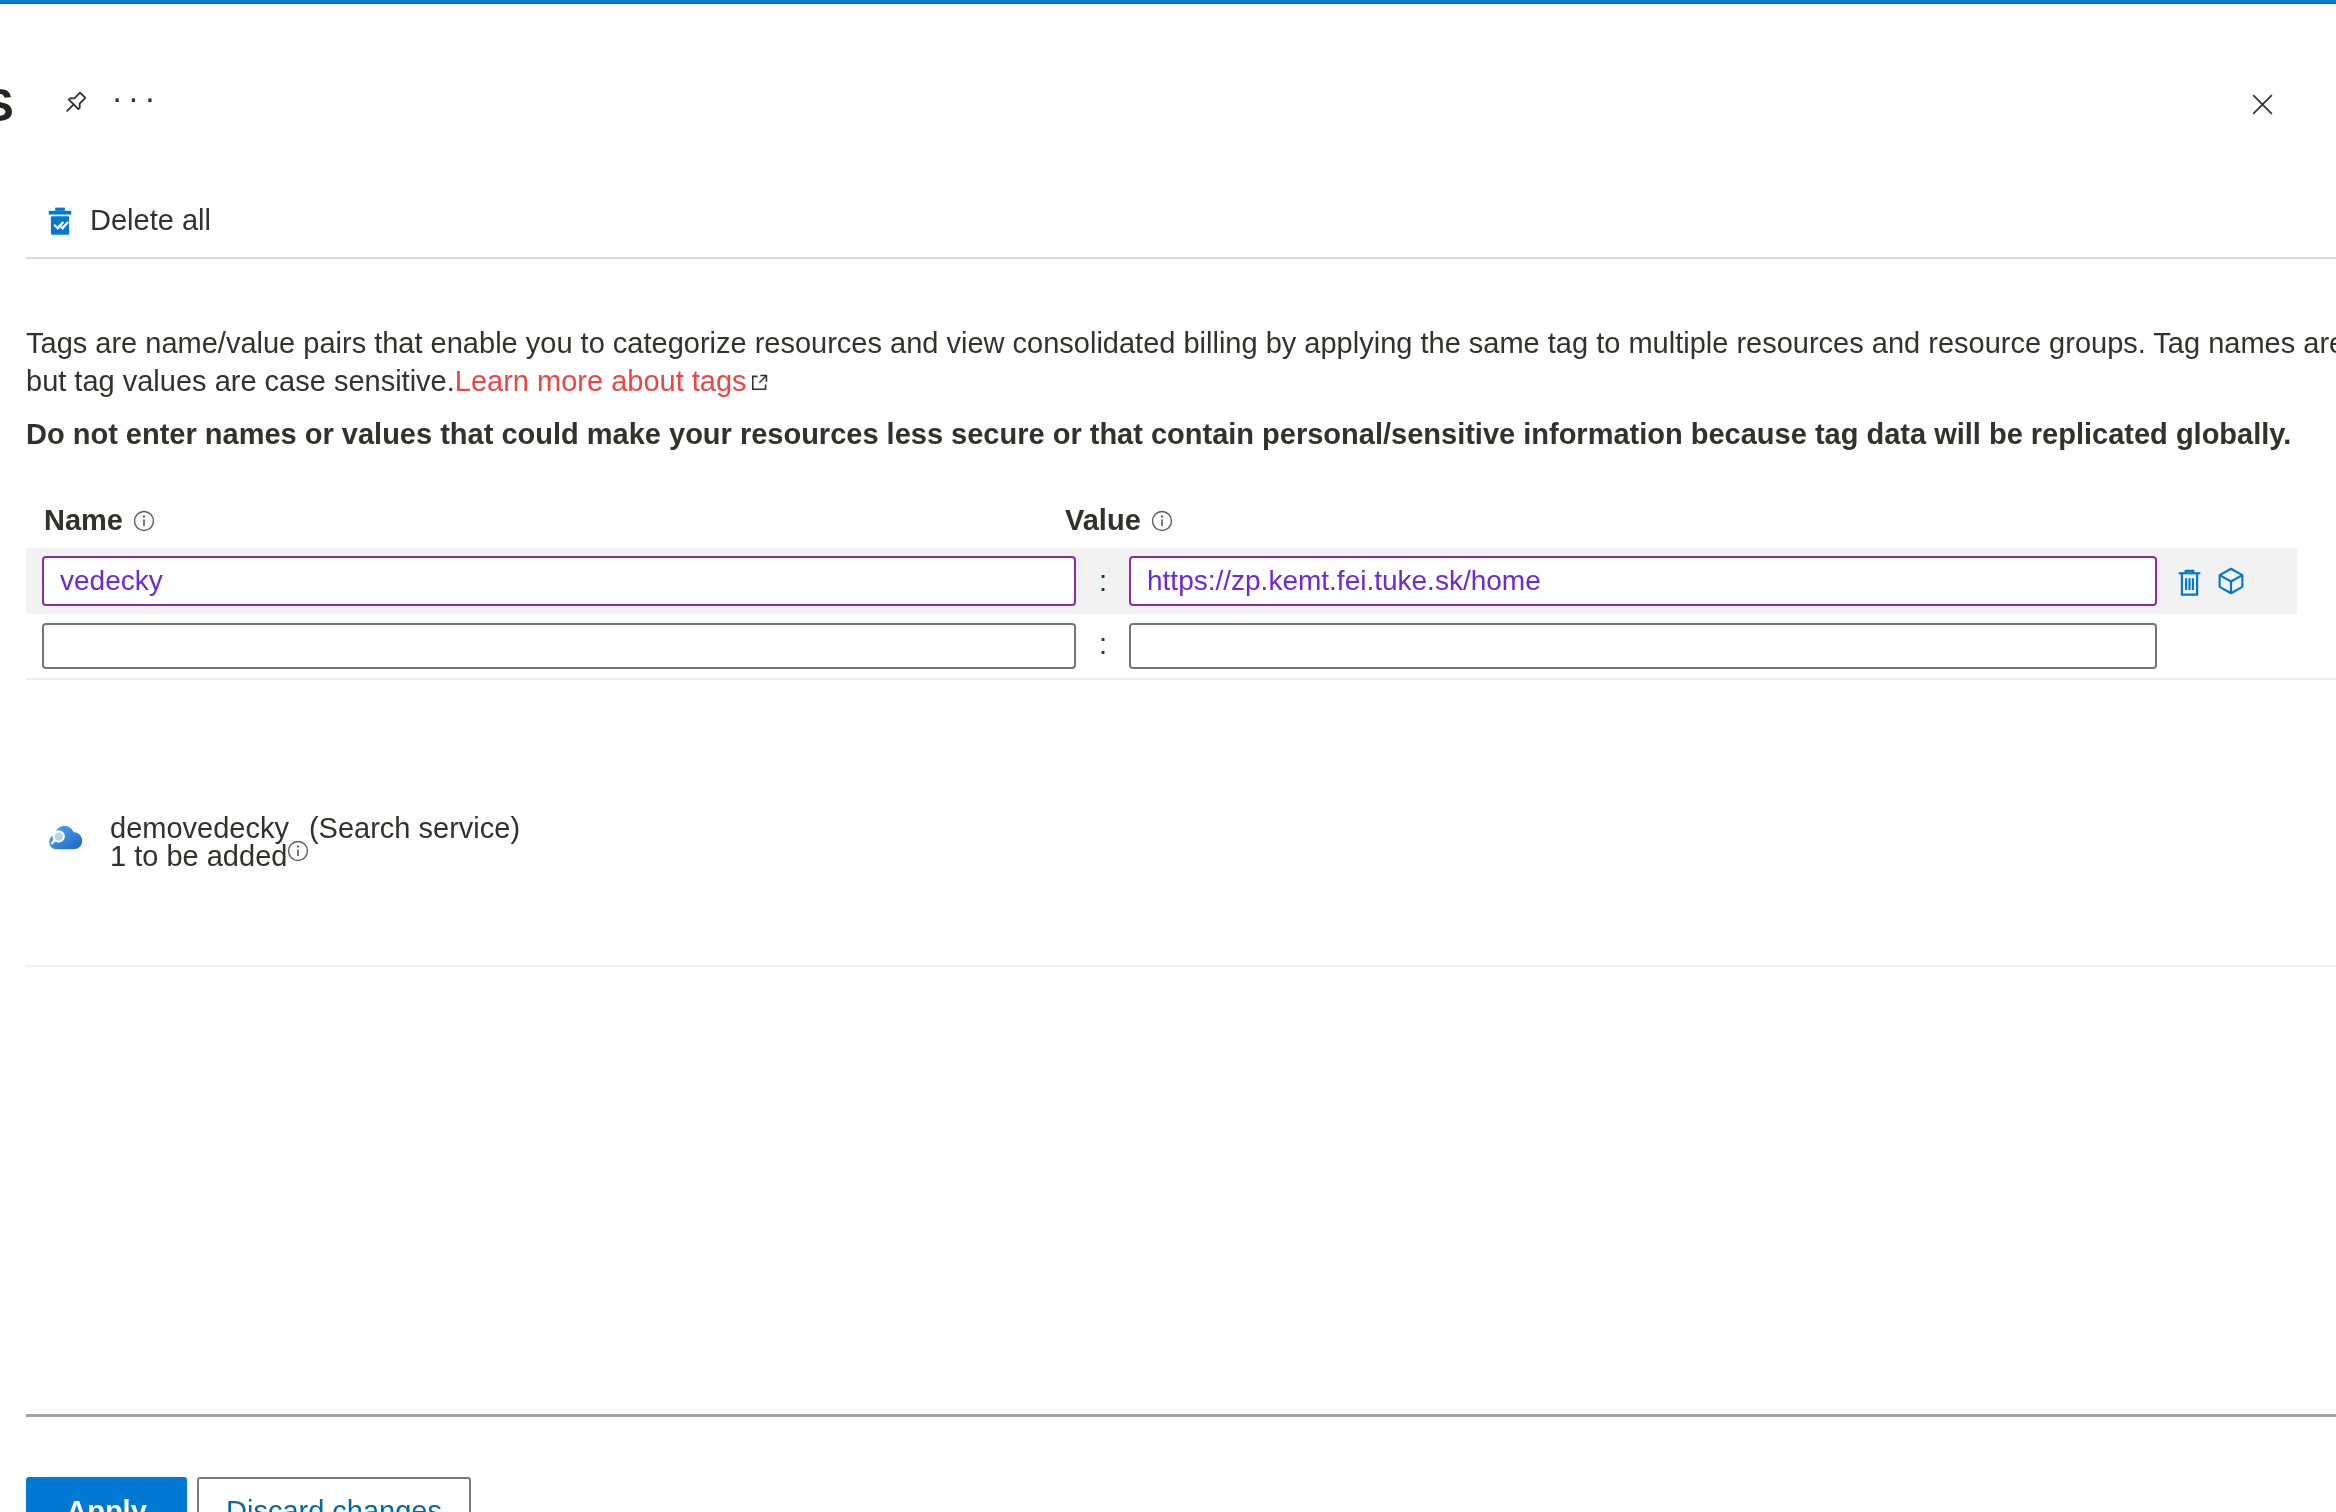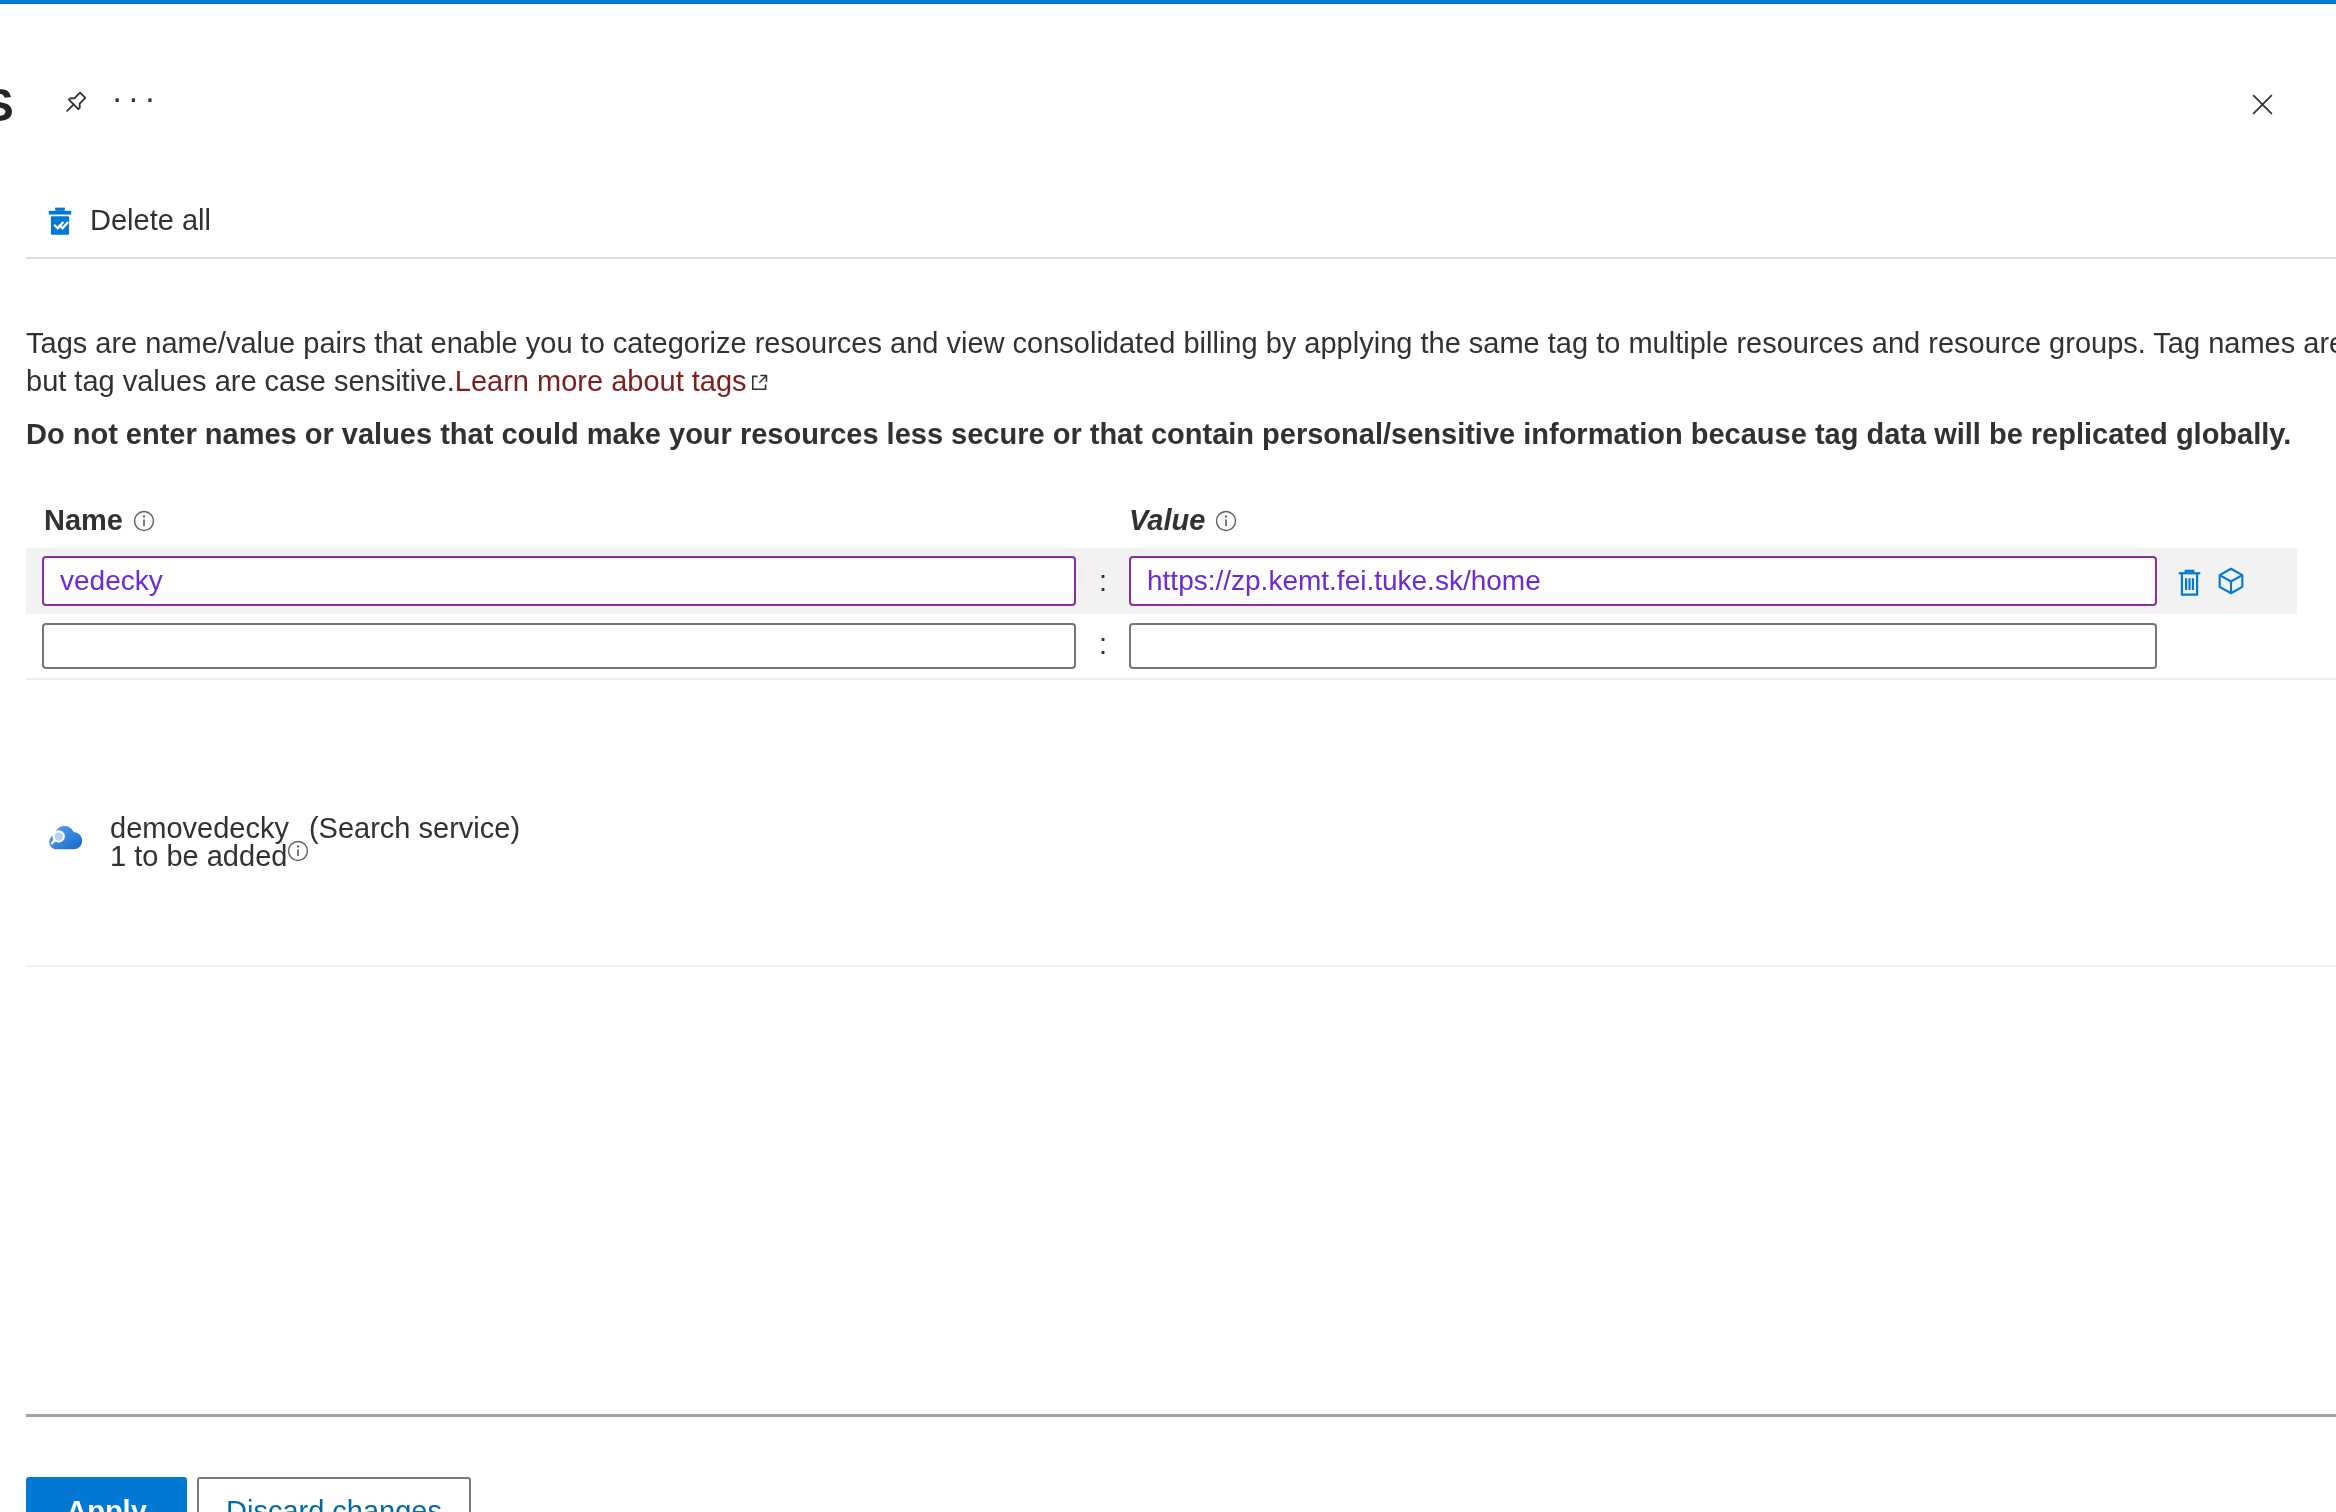--- a/index.html
+++ b/index.html
@@ -20,29 +20,29 @@
   .cmdbar { position:absolute; left:46px; top:204px; display:flex; align-items:flex-end; gap:16px; cursor:pointer; }
   .cmdbar .lbl { font-size:29px; color:#323130; }
 
   .divider { position:absolute; left:26px; right:0; height:2px; background:#dcdcdc; }
   .div-1 { top:257px; }
   .div-2 { top:678px; background:#ededed; }
   .div-3 { top:965px; background:#f0f0f0; }
   .div-4 { top:1414px; background:#a3a3a3; height:3px; }
 
   .desc { position:absolute; left:26px; top:324px; font-size:29px; line-height:38px; white-space:nowrap; }
-  .desc a { color:#7f1d1d; text-decoration:none; cursor:pointer; }
+  .desc a { color:#ef4444; text-decoration:none; cursor:pointer; }
   .ext-ic { display:inline-block; vertical-align:-2px; margin-left:2px; }
 
   .warning { position:absolute; left:26px; top:418px; font-size:29px; font-weight:700; white-space:nowrap; }
 
   .col-header { position:absolute; top:504px; display:flex; align-items:center; gap:10px;
                 font-size:29px; font-weight:700; }
   .hdr-name  { left:44px; }
-  .hdr-value { left:1129px;font-style:italic; }
+  .hdr-value { left:1065px; }
 
   .row-bg { position:absolute; left:26px; top:548px; width:2271px; height:66px; background:#f2f2f2; }
 
   .tag-input { position:absolute; font-size:28px; color:#6d28d9; padding:0 16px; background:#fff;
                border-radius:4px; outline:none; }
   .edited { border:2px solid #8a2da5; }
   .blank  { border:2px solid #767676; }
   .n-in-1 { left:42px;   top:556px; width:1034px; height:50px; }
   .v-in-1 { left:1129px; top:556px; width:1028px; height:50px; }
   .n-in-2 { left:42px;   top:623px; width:1034px; height:46px; }

